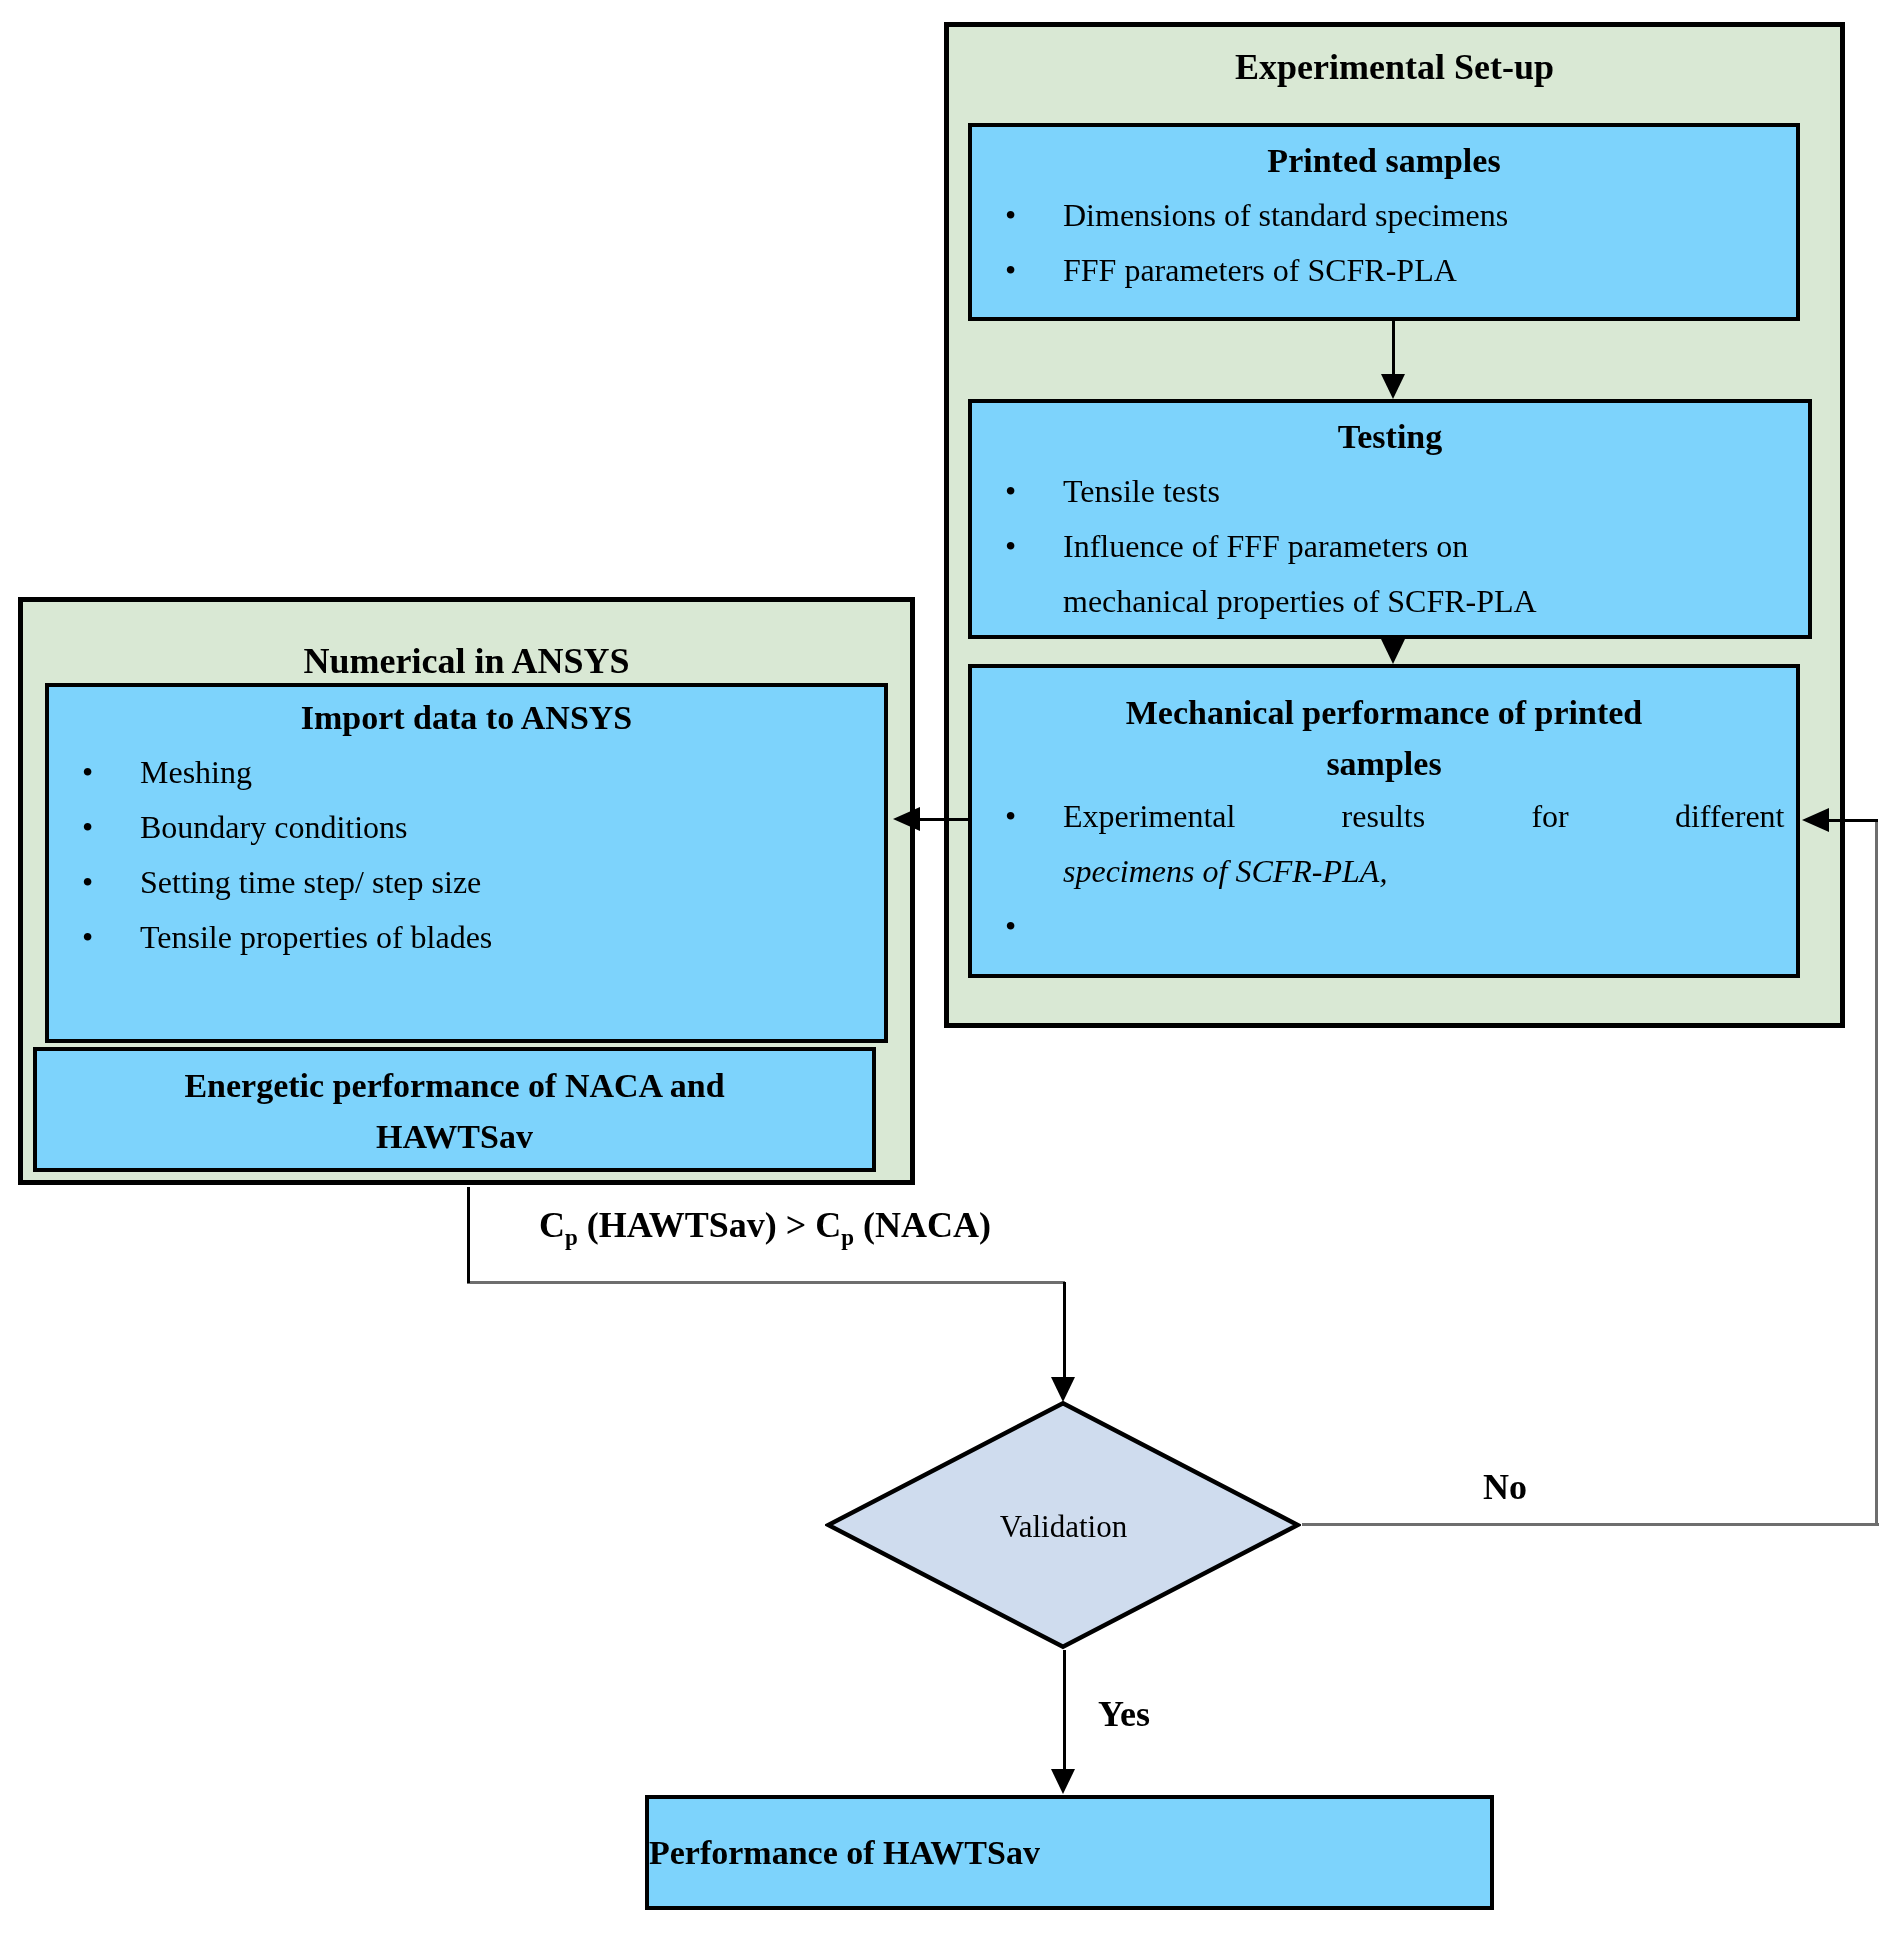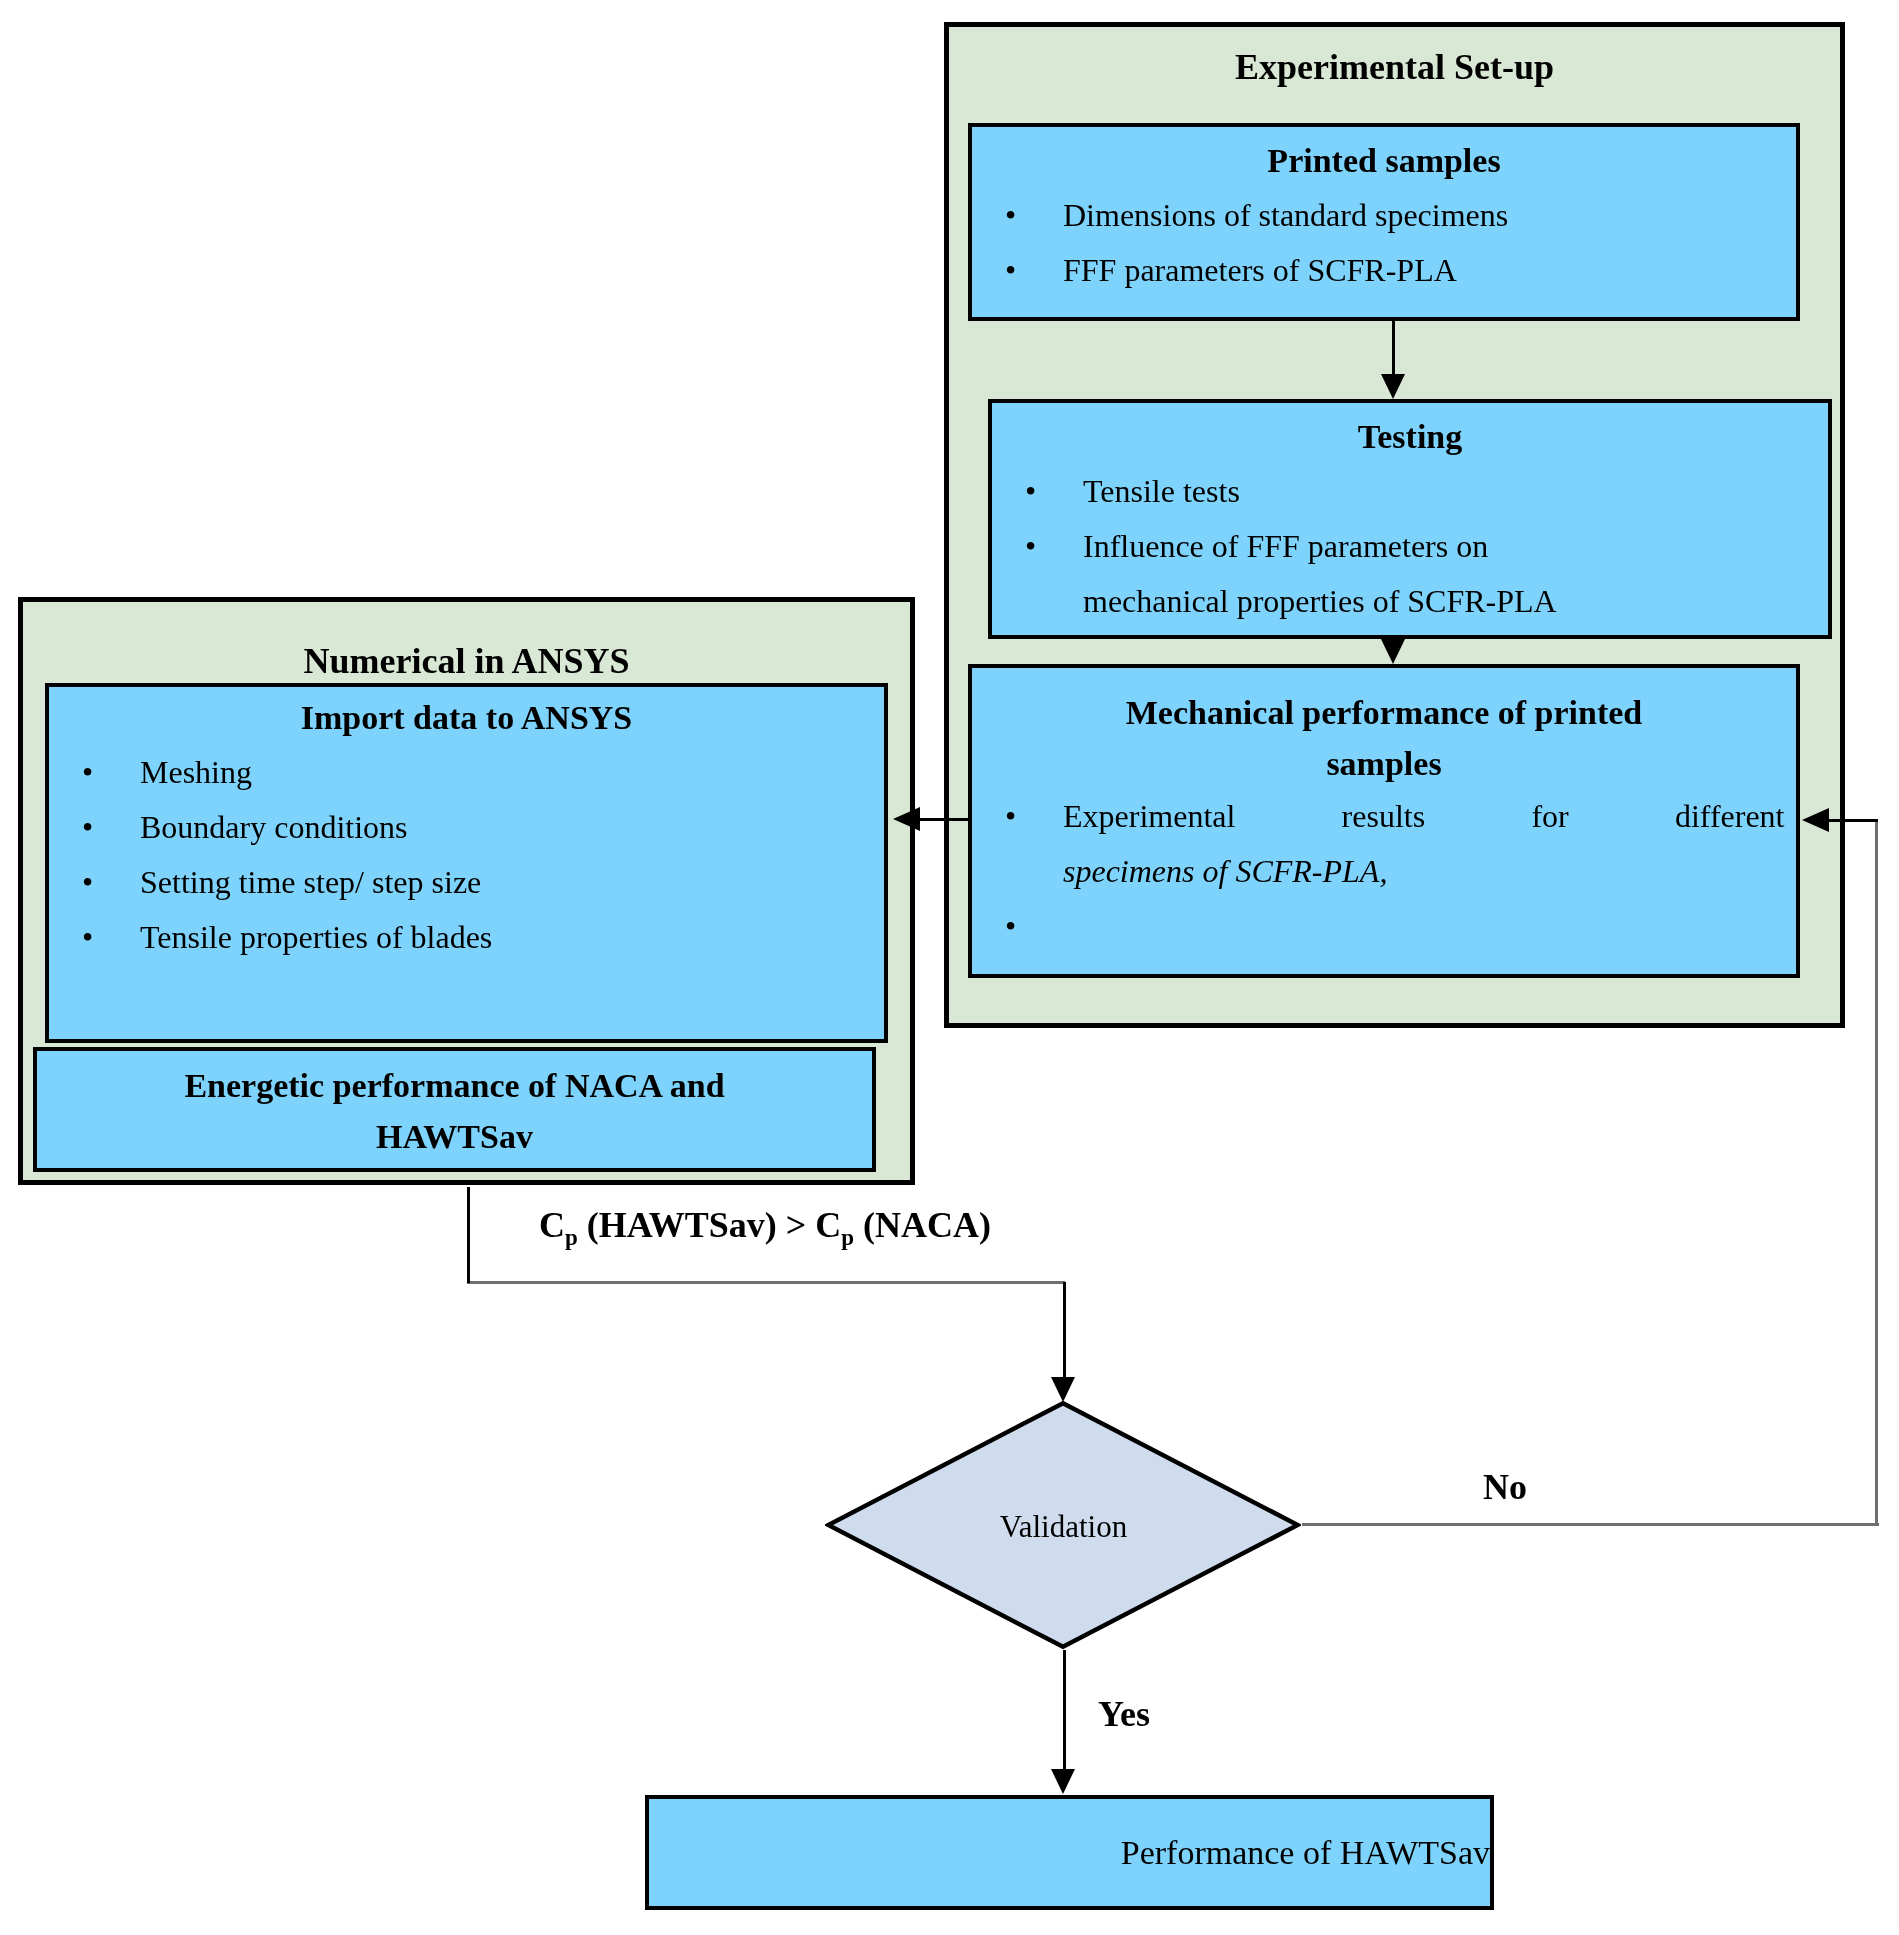--- a/index.html
+++ b/index.html
@@ -92,22 +92,22 @@
   #validation-label{
     position:absolute;
     left:872px; top:1498px; width:383px;
     text-align:center;
     font-size:31px; line-height:57px;
     z-index:5;
   }
   #diamond-svg{ position:absolute; left:825px; top:1400px; z-index:3; }
   #diamond-svg polygon{ fill:var(--blue); stroke:var(--ink); stroke-width:7px; }
   #performance-box{
-    display:flex; align-items:center; justify-content:flex-end;
-    font-weight:normal; font-size:34px;
+    display:flex; align-items:center; justify-content:flex-start;
+    font-weight:bold; font-size:34px;
   }
 </style>
 </head>
 <body>
 
 <div id="canvas">
 
   <div class="gbox" style="left:944px;top:22.4px;width:901px;height:1006px;"></div>
   <div class="gtitle" style="left:944px;top:40px;width:901px;">Experimental Set-up</div>
 
@@ -119,21 +119,21 @@
     </div>
     <div class="bullet">
       <span class="dot">•</span>
       <span>FFF parameters of SCFR-PLA</span>
     </div>
   </div>
 
   <div class="vline" style="left:1392px;top:321px;height:56px;"></div>
   <div class="head-down" style="left:1381px;top:374px;"></div>
 
-  <div class="wbox" style="left:968px;top:399px;width:844px;height:240px;margin-left:20px;">
+  <div class="wbox" style="left:968px;top:399px;width:844px;height:240px;">
     <div class="btitle" style="margin-top:6.4px;">Testing</div>
     <div class="bullet">
       <span class="dot">•</span>
       <span>Tensile tests</span>
     </div>
     <div class="bullet">
       <span class="dot">•</span>
       <span style="display:block;">Influence of FFF parameters on</span>
       <span style="display:block;">mechanical properties of SCFR-PLA</span>
     </div>

